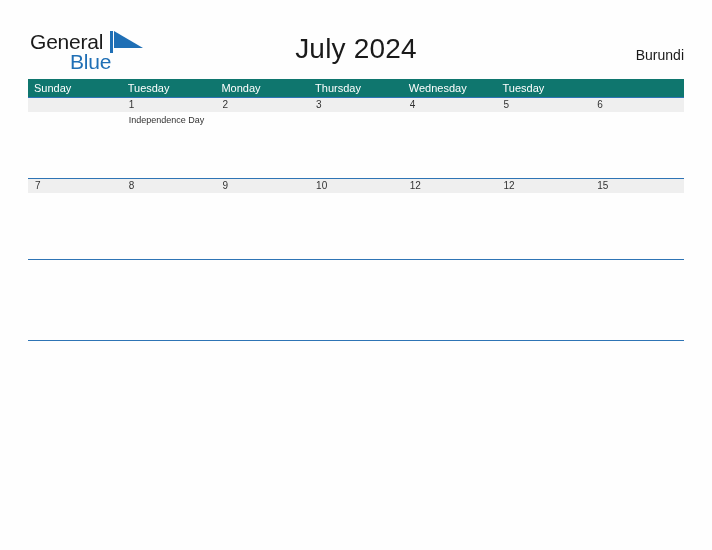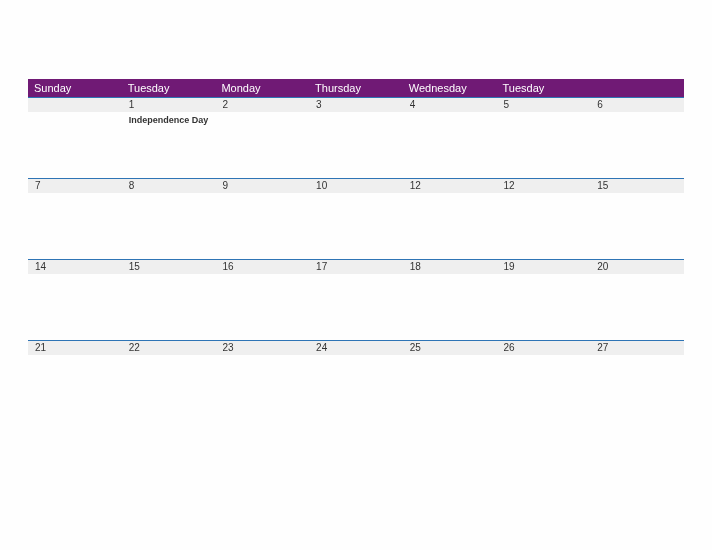--- a/index.html
+++ b/index.html
@@ -94,21 +94,21 @@
     position: absolute;
     left: 28px;
     top: 79px;
     width: 656px;
   }
 
   .weekday-row {
     display: flex;
     width: 656px;
     height: 18px;
-    background: #701a75;
+    background: #0f766e;
   }
   .weekday-cell {
     width: 93.714px;
     height: 18px;
     box-sizing: border-box;
     padding-left: 6px;
     color: #ffffff;
     font-size: 11px;
     line-height: 18px;
     white-space: nowrap;
@@ -142,21 +142,20 @@
     line-height: 14px;
     color: #333333;
     white-space: nowrap;
     overflow: hidden;
   }
 
   .events-row {
     display: flex;
     width: 656px;
     height: 65px;
-    font-weight: bold;
   }
   .event-cell {
     width: 93.714px;
     box-sizing: border-box;
     padding: 3px 3px 0 7px;
     overflow: hidden;
   }
   .event-text {
     display: block;
     font-size: 9px;
@@ -166,20 +165,38 @@
   }
   .event-text:empty {
     display: none;
   }
 </style>
 </head>
 <body>
 
 <div class="page">
 
+  <div class="header">
+
+    <div class="logo">
+      <span class="logo-general">General</span>
+      <span class="logo-flag">
+        <svg width="34" height="22" viewBox="0 0 34 22" xmlns="http://www.w3.org/2000/svg">
+          <rect x="0" y="0" width="3" height="22" fill="#1F6FB5"></rect>
+          <polygon points="4,0 33,17 4,17" fill="#1F6FB5"></polygon>
+        </svg>
+      </span>
+      <span class="logo-blue">Blue</span>
+    </div>
+
+    <div class="title">July 2024</div>
+
+    <div class="country">Burundi</div>
+
+  </div>
 
   <div class="calendar">
 
     <div class="weekday-row">
       <div class="weekday-cell">Sunday</div>
       <div class="weekday-cell">Tuesday</div>
       <div class="weekday-cell">Monday</div>
       <div class="weekday-cell">Thursday</div>
       <div class="weekday-cell">Wednesday</div>
       <div class="weekday-cell">Tuesday</div>
@@ -223,50 +240,32 @@
         <div class="event-cell"></div>
         <div class="event-cell"></div>
         <div class="event-cell"></div>
         <div class="event-cell"></div>
         <div class="event-cell"></div>
         <div class="event-cell"></div>
       </div>
     </div>
 
     <div class="week-row">
-      <div class="daynum-band">
-        <div class="daynum-cell">14</div>
-        <div class="daynum-cell">15</div>
-        <div class="daynum-cell">16</div>
-        <div class="daynum-cell">17</div>
-        <div class="daynum-cell">18</div>
-        <div class="daynum-cell">19</div>
-        <div class="daynum-cell">20</div>
-      </div>
-      <div class="events-row">
-        <div class="event-cell"></div>
-        <div class="event-cell"></div>
-        <div class="event-cell"></div>
-        <div class="event-cell"></div>
-        <div class="event-cell"></div>
-        <div class="event-cell"></div>
-        <div class="event-cell"></div>
-      </div>
-    </div>
-
-    <div class="week-row">
-      <div class="daynum-band">
-        <div class="daynum-cell">21</div>
-        <div class="daynum-cell">22</div>
-        <div class="daynum-cell">23</div>
-        <div class="daynum-cell">24</div>
-        <div class="daynum-cell">25</div>
-        <div class="daynum-cell">26</div>
-        <div class="daynum-cell">27</div>
-      </div>
+      <div class="events-row">
+        <div class="event-cell"></div>
+        <div class="event-cell"></div>
+        <div class="event-cell"></div>
+        <div class="event-cell"></div>
+        <div class="event-cell"></div>
+        <div class="event-cell"></div>
+        <div class="event-cell"></div>
+      </div>
+    </div>
+
+    <div class="week-row">
       <div class="events-row">
         <div class="event-cell"></div>
         <div class="event-cell"></div>
         <div class="event-cell"></div>
         <div class="event-cell"></div>
         <div class="event-cell"></div>
         <div class="event-cell"></div>
         <div class="event-cell"></div>
       </div>
     </div>

